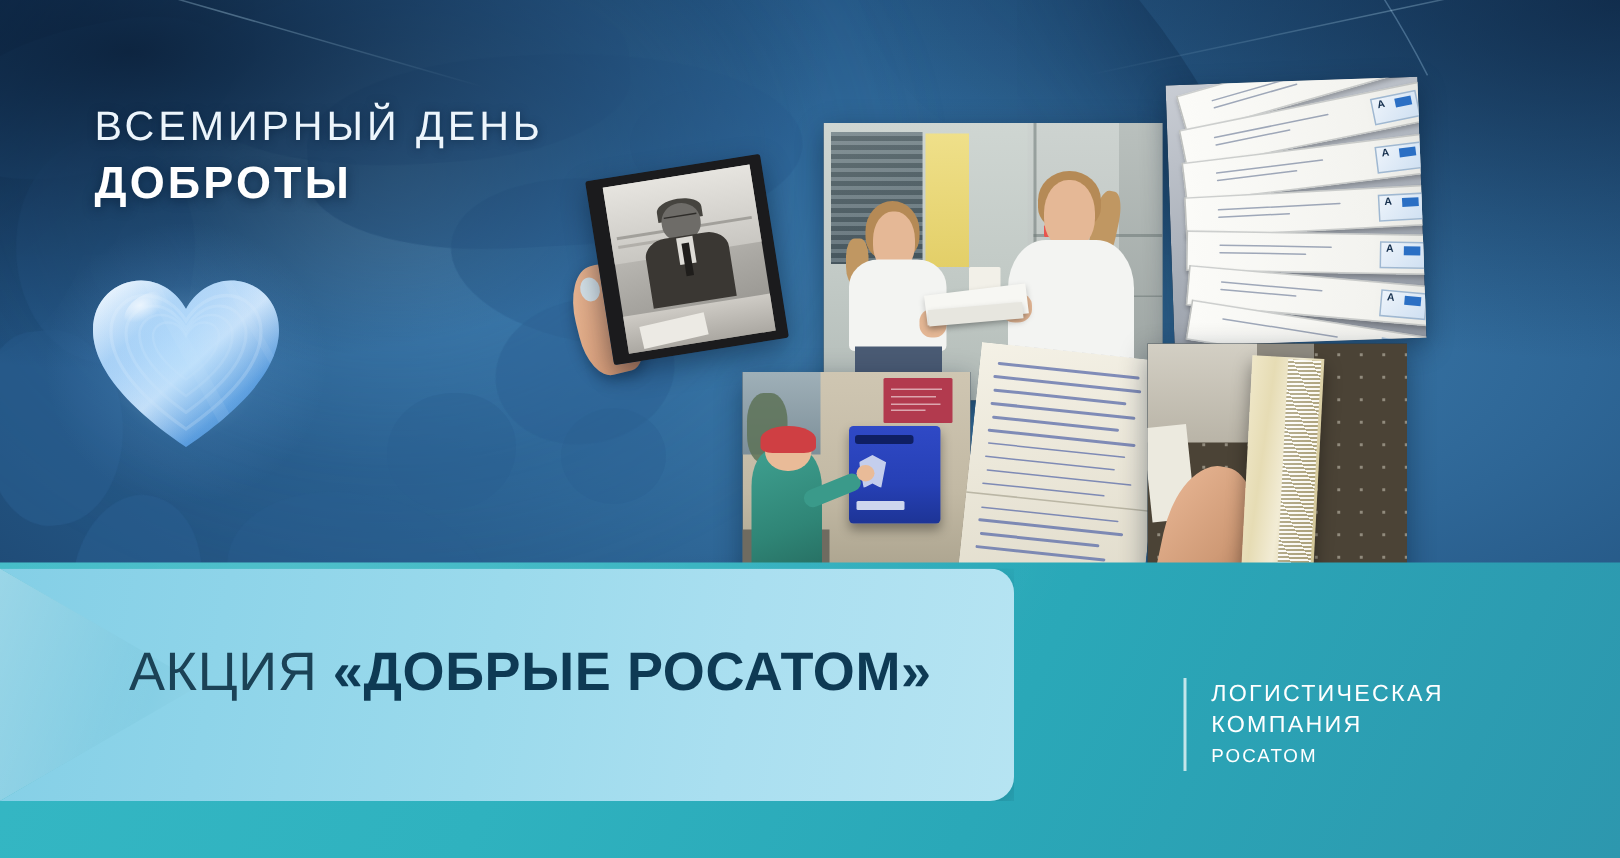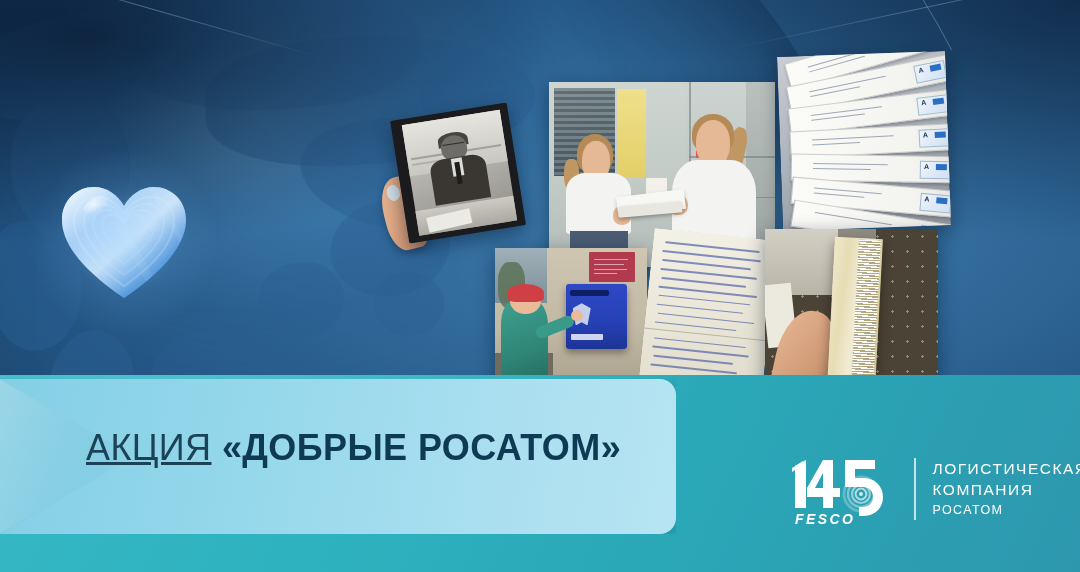--- a/index.html
+++ b/index.html
@@ -211,21 +211,21 @@
   }
   .banner-notch-edge{
     position:absolute;left:0;top:379px;width:134px;height:155px;
     background:linear-gradient(110deg,rgba(255,255,255,.30),rgba(255,255,255,0) 70%);
     clip-path:polygon(0 0, 0 100%, 134px 50%);
   }
   .banner-text{
     position:absolute;left:86px;top:427px;
     font-size:36px;letter-spacing:.4px;color:#123a52;white-space:nowrap;
   }
-  .banner-text .lead{font-weight:400;color:#1b4256;text-decoration:underline;}
+  .banner-text .lead{font-weight:400;color:#1b4256;}
   .banner-text .bold{font-weight:700;color:#0e3a54;}
 
   
   .logo{position:absolute;left:789px;top:452px;display:flex;align-items:center;gap:17px;}
   .logo-mark{position:relative;width:108px;height:74px;}
   .fesco{
     position:absolute;left:6px;bottom:-1px;
     font-size:14px;font-weight:700;font-style:italic;letter-spacing:2.4px;
     color:#ffffff;
   }
@@ -262,20 +262,22 @@
   <div class="globe-rim"></div>
   <div class="bg-vignette"></div>
 
   <div class="arc" style="left:-260px;top:-300px;width:1280px;height:1280px;transform:rotate(18deg);"></div>
   <div class="arc" style="left:-180px;top:-420px;width:1340px;height:1340px;transform:rotate(-6deg);opacity:.6;"></div>
   <div class="arc2" style="left:-320px;top:-250px;width:1200px;height:1150px;transform:rotate(10deg);"></div>
   <div class="sweep" style="left:-30px;top:8px;width:360px;transform:rotate(16deg);opacity:.5;"></div>
   <div class="sweep" style="left:720px;top:6px;width:420px;transform:rotate(-12deg);opacity:.45;"></div>
   <div class="sweep" style="left:120px;top:540px;width:520px;transform:rotate(-4deg);opacity:.35;"></div>
 
+  <div class="headline">ВСЕМИРНЫЙ ДЕНЬ</div>
+  <div class="headline-strong">ДОБРОТЫ</div>
 
   <div class="heart-wrap">
     <div class="heart-glow"></div>
     <svg width="132" height="132" viewBox="0 0 132 132">
       <defs>
         <linearGradient id="hg" x1="0" y1="0" x2="1" y2="1">
           <stop offset="0%" stop-color="#cfe6fb"></stop>
           <stop offset="28%" stop-color="#8fc2f2"></stop>
           <stop offset="52%" stop-color="#e9f4ff"></stop>
           <stop offset="74%" stop-color="#4f96dd"></stop>
@@ -483,44 +485,20 @@
   </div>
 
   <div class="banner"></div>
   <div class="banner-notch"></div>
   <div class="banner-notch-edge"></div>
   <div class="banner-text">
     <span class="lead">АКЦИЯ</span><span>&nbsp;</span><span class="bold">«ДОБРЫЕ РОСАТОМ»</span>
   </div>
 
   <div class="logo">
-    <div class="logo-mark">
-      <svg width="108" height="74" viewBox="0 0 108 74">
-        <g fill="#ffffff">
-
-          <path d="M6 14 L17 8 L17 56 L6 56 Z"></path>
-          <path d="M3 16 L14 9 L14 13 L3 20 Z" opacity=".9"></path>
-
-          <path d="M44 8 L44 36 L51 36 L51 45 L44 45 L44 56 L34 56 L34 45 L18 45 L18 36 L34 8 Z
-                   M34 21 L26 36 L34 36 Z" fill-rule="evenodd"></path>
-
-          <path d="M56 8 L86 8 L86 17 L66 17 L66 26 L74 26 C86 26 94 34 94 45 C94 56 86 64 74 64 L70 64 L70 55 L74 55 C80 55 84 51 84 45 C84 39 80 35 74 35 L56 35 Z"></path>
-        </g>
-
-        <g transform="translate(72,42)" opacity=".85">
-          <circle r="17" fill="none" stroke="#ffffff" stroke-width="3" opacity=".30"></circle>
-          <circle r="13" fill="none" stroke="#ffffff" stroke-width="2.4" opacity=".45"></circle>
-          <circle r="9" fill="none" stroke="#ffffff" stroke-width="2.2" opacity=".60"></circle>
-          <circle r="5.4" fill="none" stroke="#ffffff" stroke-width="2" opacity=".75"></circle>
-          <circle r="2" fill="#ffffff" opacity=".9"></circle>
-        </g>
-        <path d="M74 26 C88 26 96 35 96 46 C96 58 87 66 75 66 L70 66 L70 57 L75 57 C82 57 86 52 86 46 C86 40 82 36 75 36 Z" fill="#ffffff" opacity=".0"></path>
-      </svg>
-      <div class="fesco">FESCO</div>
-    </div>
     <div class="logo-div"></div>
     <div class="logo-txt">
       <div class="logo-l1">ЛОГИСТИЧЕСКАЯ</div>
       <div class="logo-l2">КОМПАНИЯ</div>
       <div class="logo-l3">РОСАТОМ</div>
     </div>
   </div>
 
 </div>
 

